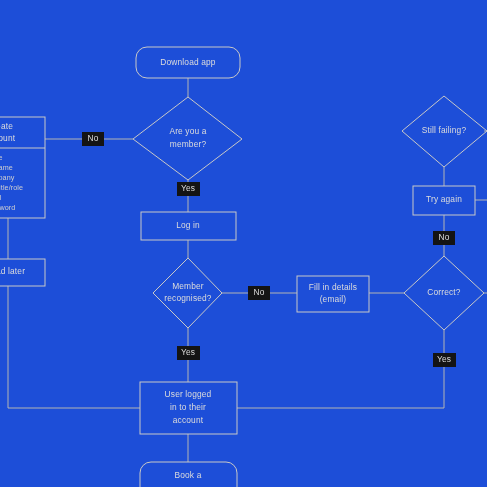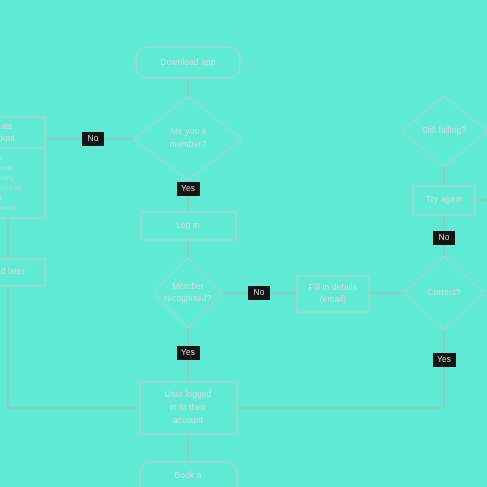--- a/index.html
+++ b/index.html
@@ -5,21 +5,21 @@
 <style>
   html, body {
     margin: 0;
     padding: 0;
     background: #141414;
   }
   #canvas {
     position: relative;
     width: 487px;
     height: 487px;
-    background: #5eead4;
+    background: #1d4ed8;
     overflow: hidden;
     font-family: "Liberation Sans", sans-serif;
   }
   #canvas svg {
     position: absolute;
     left: 0;
     top: 0;
     width: 487px;
     height: 487px;
     overflow: visible;

